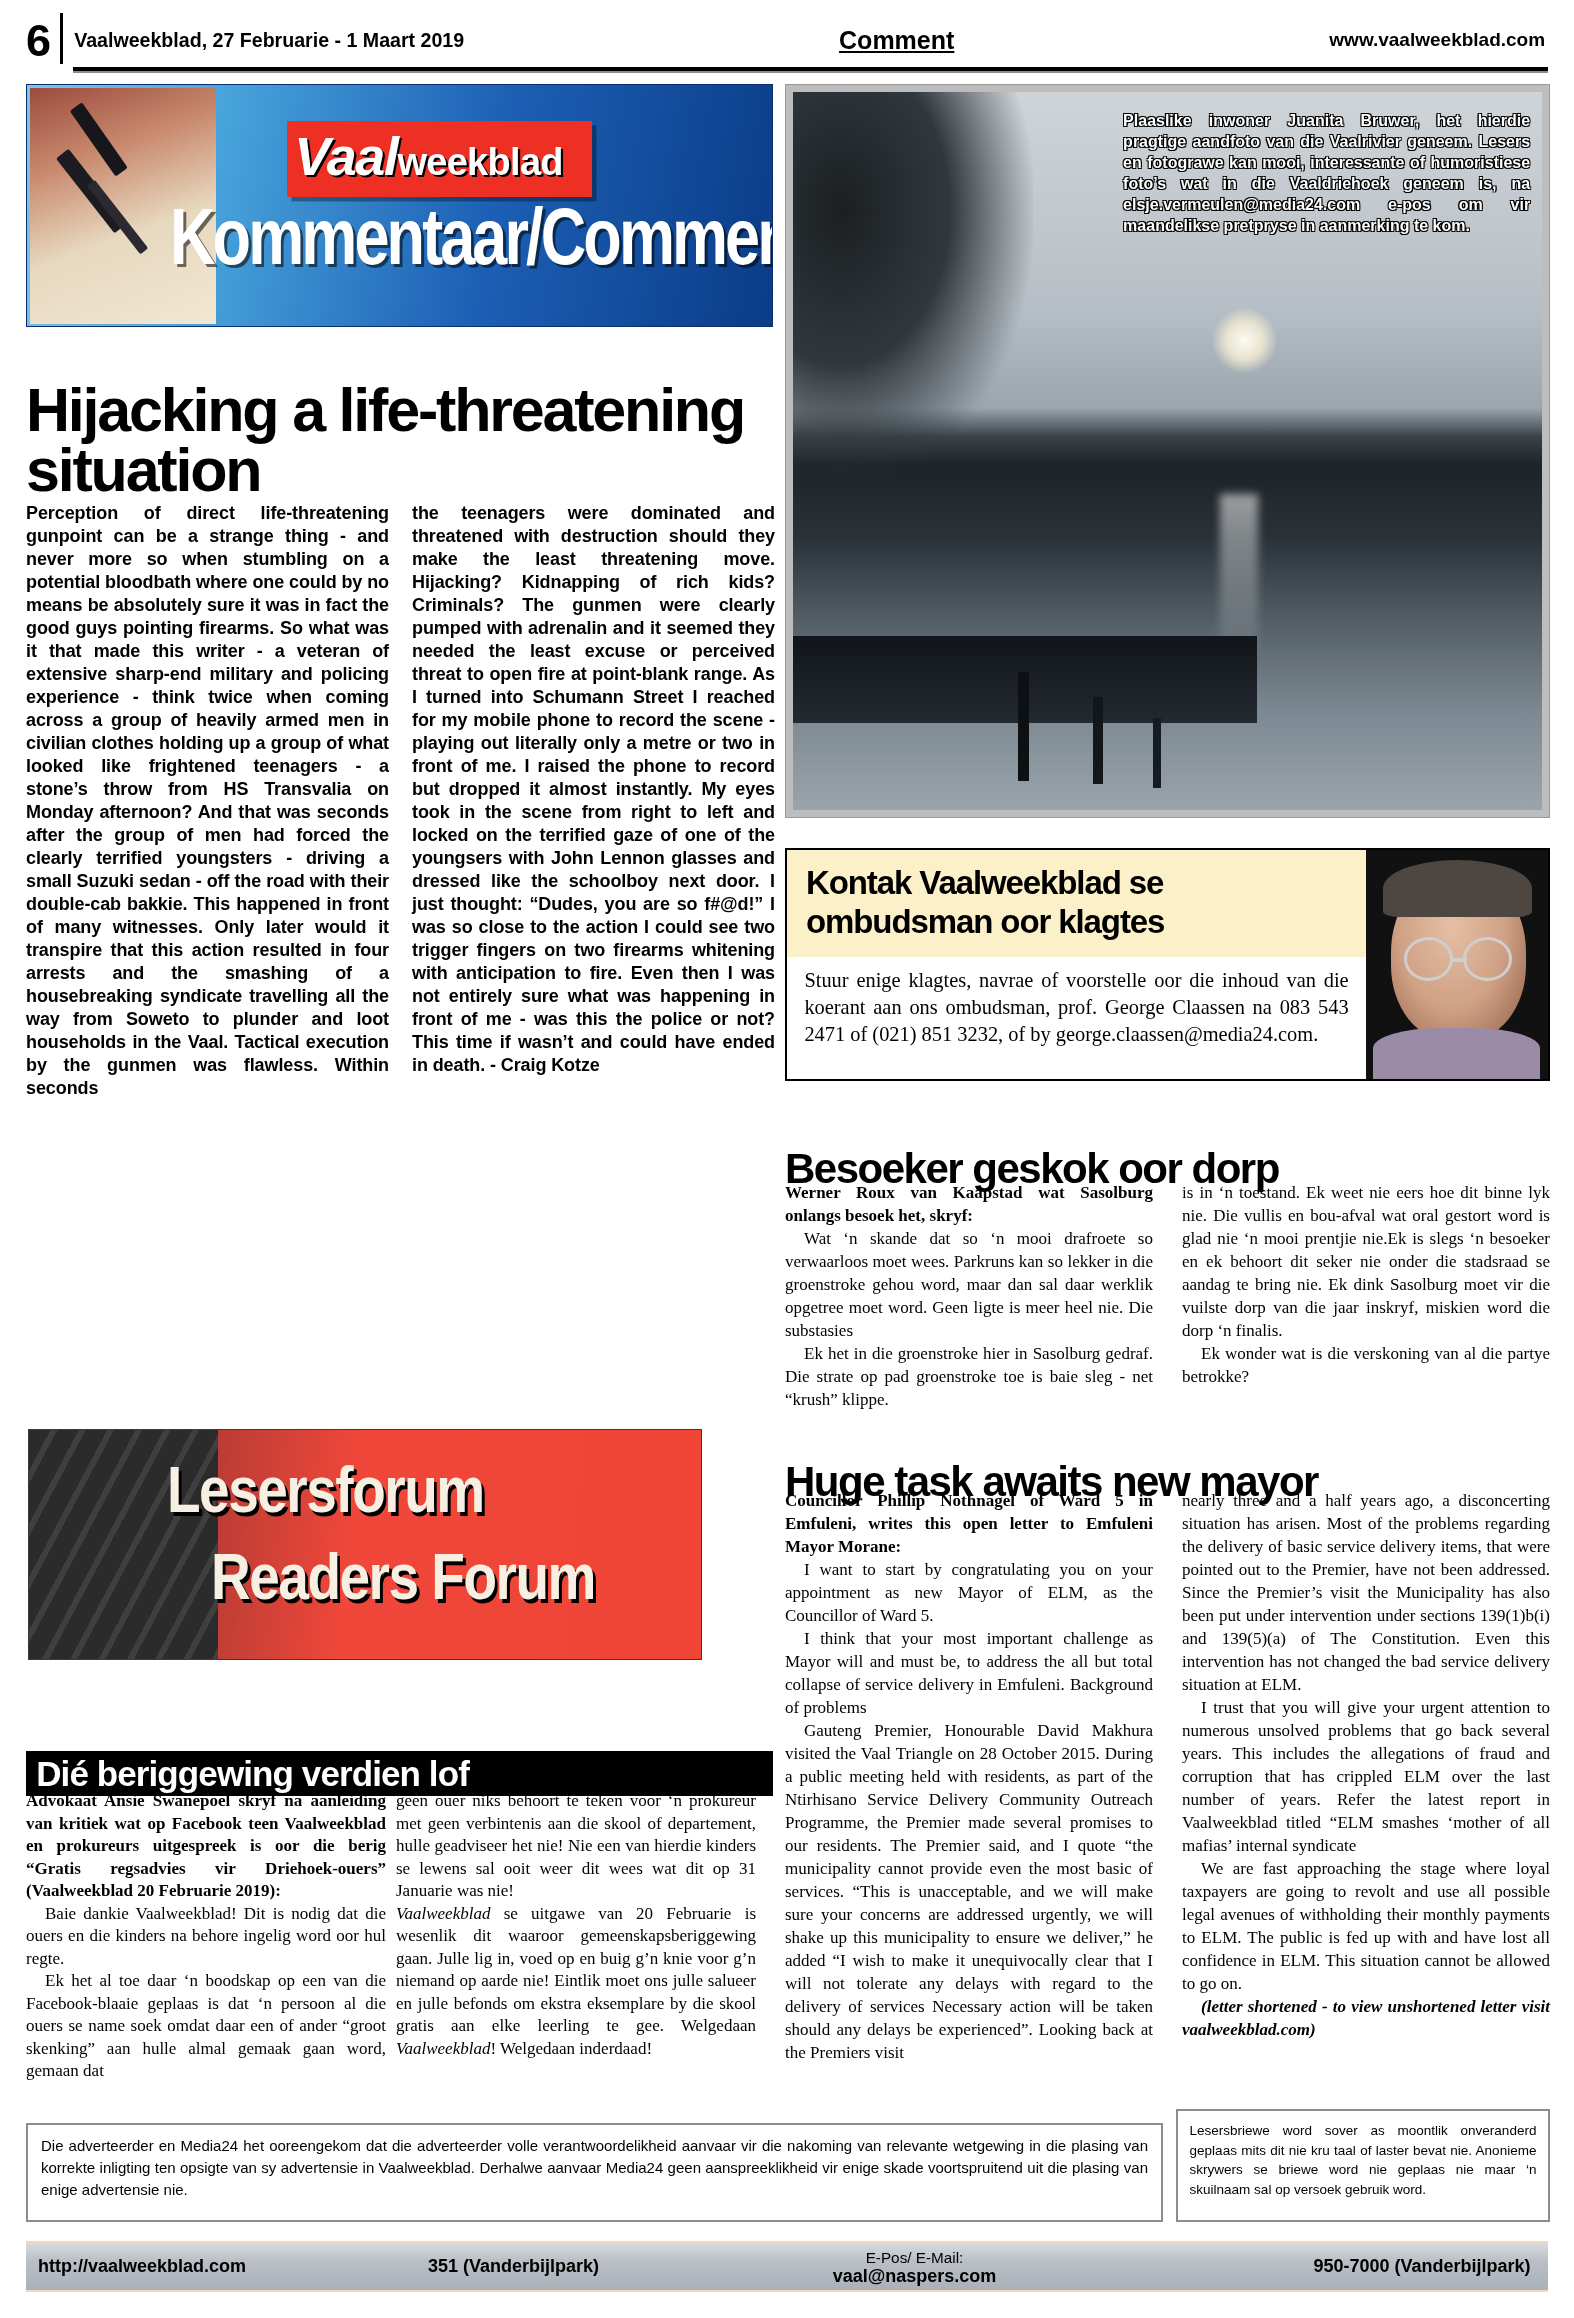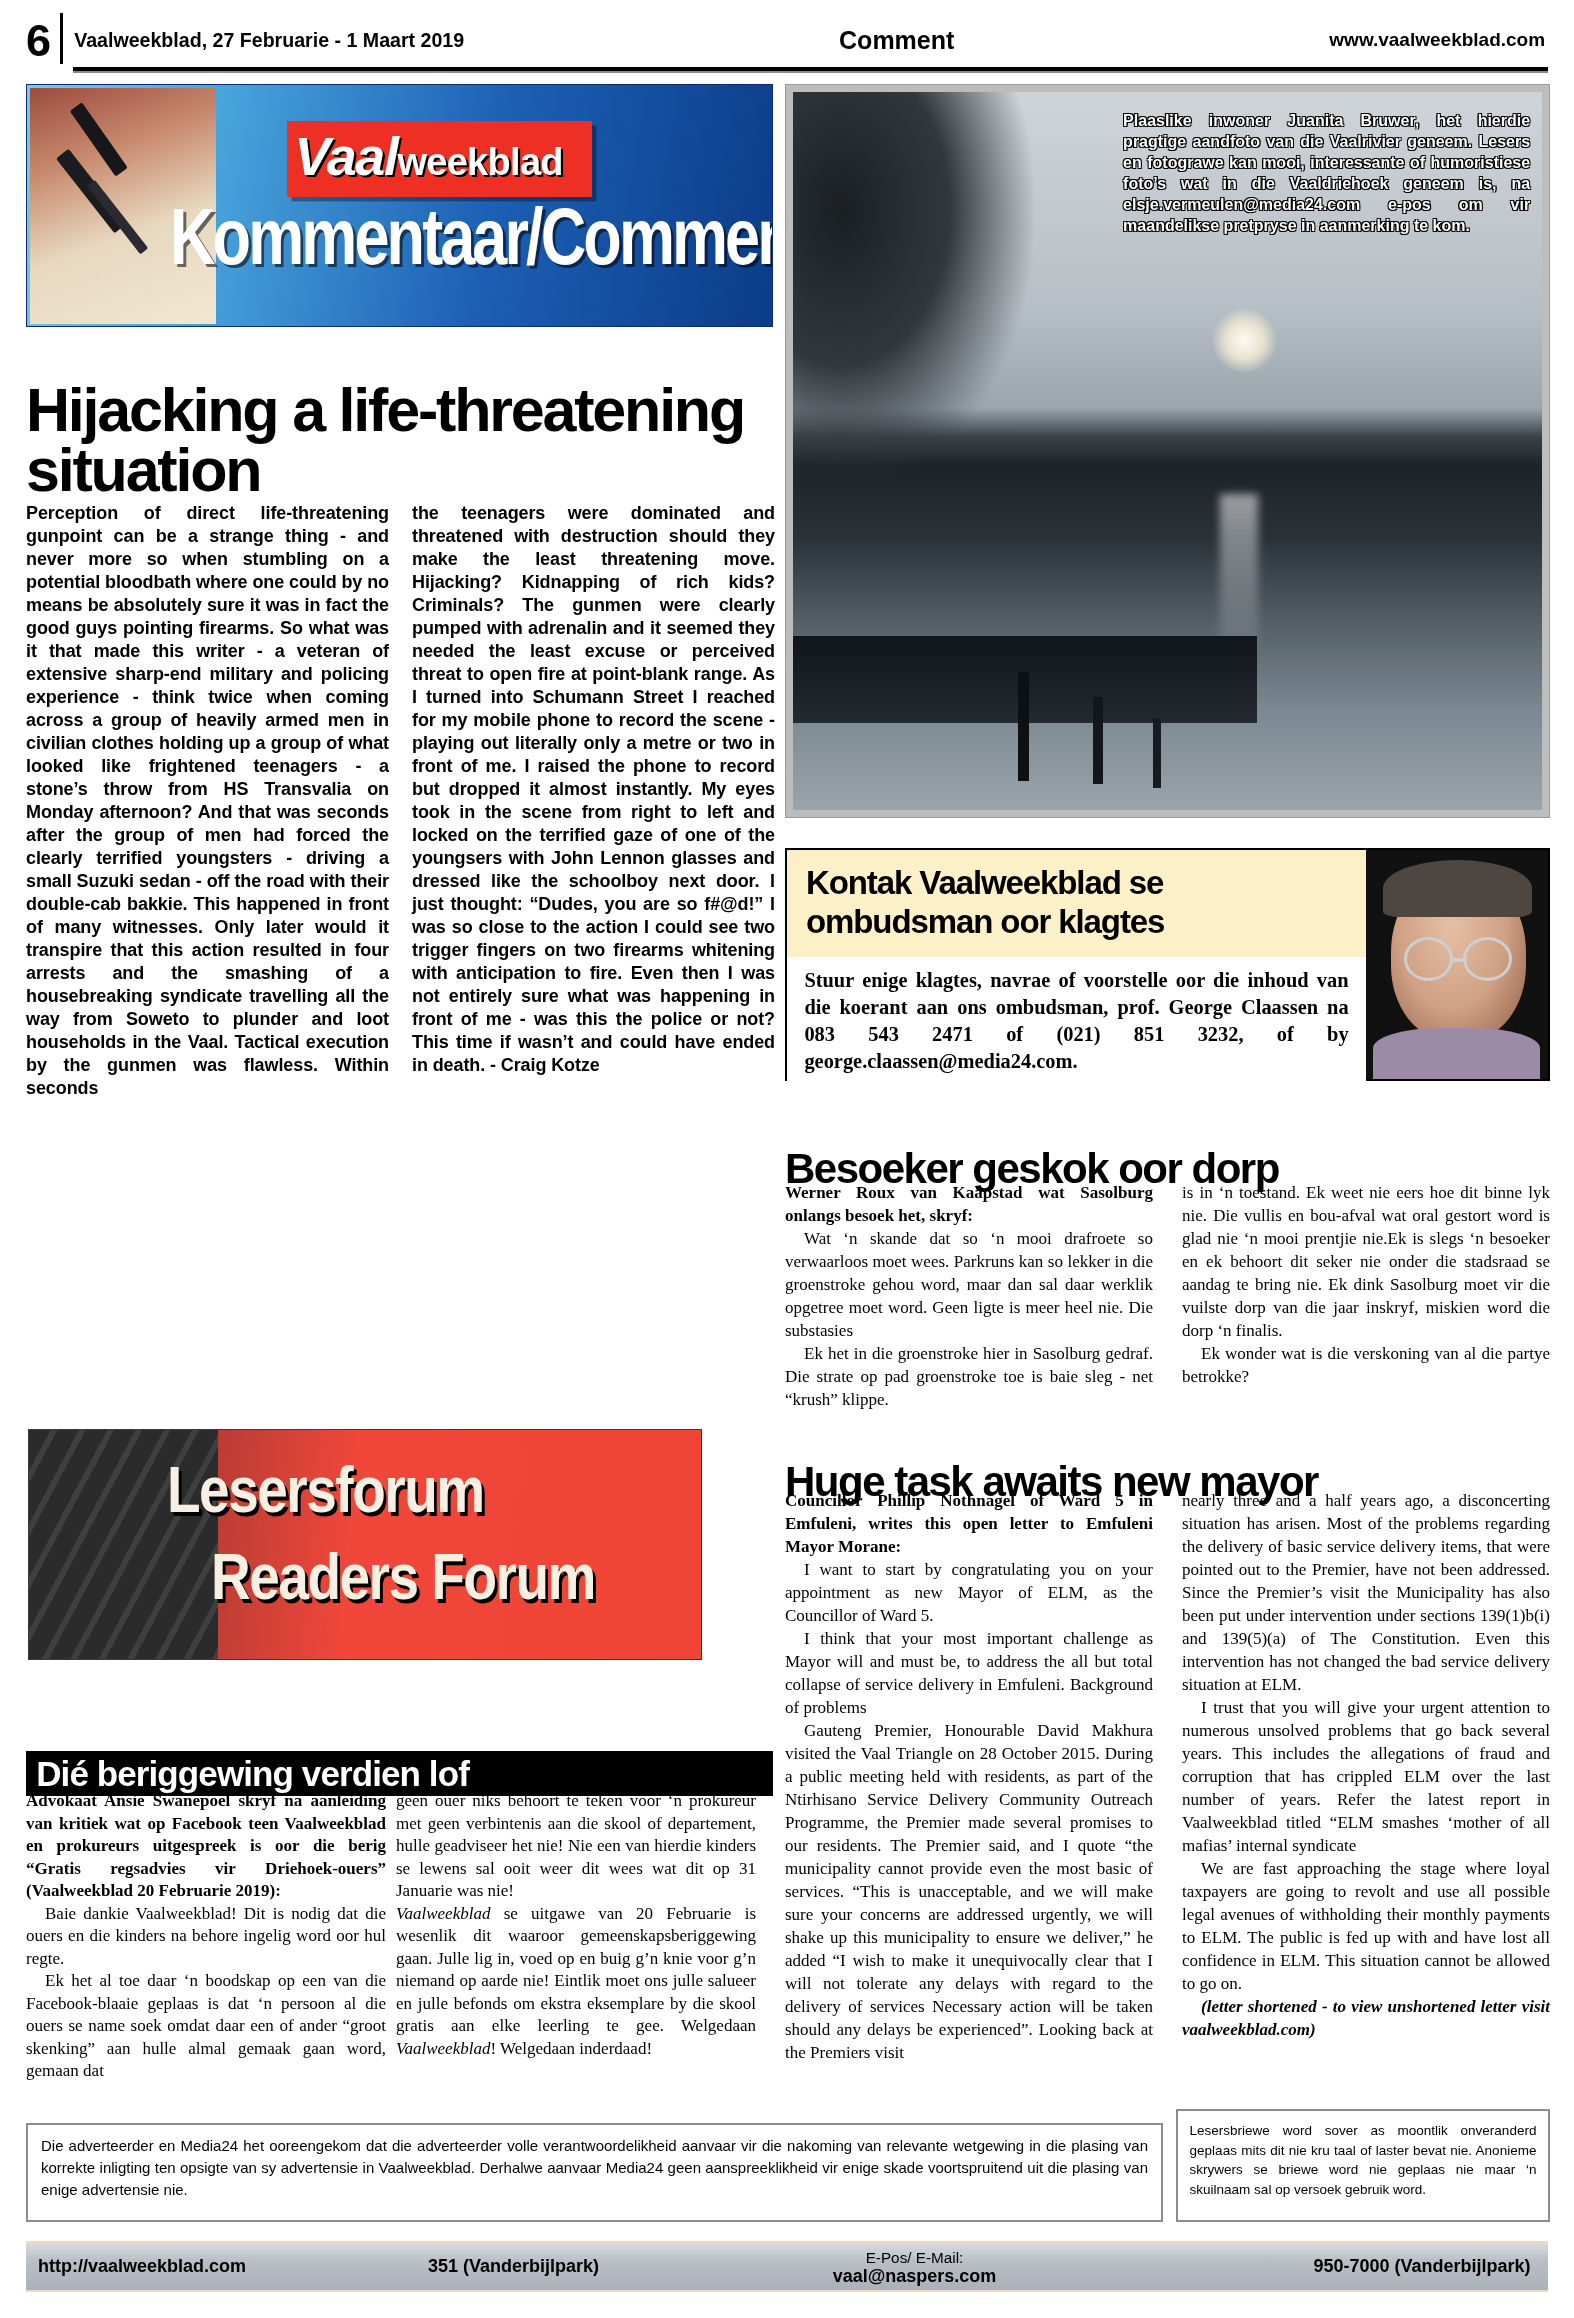--- a/index.html
+++ b/index.html
@@ -11,21 +11,21 @@
     color:#000;
     -webkit-font-smoothing:antialiased;
   }
   .page { position:relative; width:1574px; height:2319px; padding:0; }
 
   
   .folio { position:absolute; left:26px; top:11.6px; width:1522px; height:57px; display:flex; align-items:center; }
   .folio-num { font-family:"Liberation Sans", sans-serif; font-weight:bold; font-size:45px; line-height:45px; letter-spacing:-1.5px; padding-right:10.2px; }
   .folio-rule { width:2.9px; background:#000; align-self:stretch; margin:1.5px 0 4.4px 0; }
   .folio-date { font-weight:bold; font-size:19.6px; padding-left:11.6px; white-space:nowrap; }
-  .folio-center { flex:1; text-align:center; font-weight:bold; font-size:25px; letter-spacing:0px; }
+  .folio-center { flex:1; text-align:center; font-weight:bold; font-size:25px; letter-spacing:0px;text-decoration:underline; }
   .folio-url { font-weight:bold; font-size:19px; text-align:right; white-space:nowrap; padding-right:2.9px; }
   .folio-bar { position:absolute; left:73px; top:67px; width:1475px; height:3.6px; background:#000; }
   .folio-bar2 { position:absolute; left:73px; top:71px; width:1475px; height:2.2px; background:#8c8c8c; }
 
   
   .masthead {
     position:absolute; left:26px; top:84px; width:747px; height:243px;
     background:linear-gradient(100deg,#7fc6e8 0%, #4aa6dd 24%, #1c5fb4 62%, #0b3c87 100%);
     border:1.5px solid #0a2e6d; overflow:hidden;
   }
@@ -78,21 +78,21 @@
   .ph-caption { position:absolute; right:11.6px; top:17.4px; width:407px;
     color:#fff; font-weight:bold; font-size:16px; line-height:21px; text-align:justify;
     text-shadow:-1.1px -1.1px 0 #000,1.1px -1.1px 0 #000,-1.1px 1.1px 0 #000,1.1px 1.1px 0 #000; }
 
   
   .omb { position:absolute; left:785px; top:848px; width:765px; height:233px;
     border:2.2px solid #000; display:flex; }
   .omb-left { flex:1; background:#fbf0c8; display:flex; flex-direction:column; }
   .omb-title { padding:13px 19px 8.7px 19px; font-weight:bold; font-size:33px; line-height:39px; letter-spacing:-1.1px; }
   .omb-body { background:#fff; margin:7.3px 0 0 0; padding:10.2px 17.4px 7.3px 17.4px; flex:1;
-    font-family:"Liberation Serif", serif; font-weight:bold; font-size:20.4px; line-height:27px; text-align:justify; }
+    font-family:"Liberation Serif", serif; font-weight:normal; font-size:20.4px; line-height:27px; text-align:justify; }
   .omb-photo { width:182px; background:#111; position:relative; overflow:hidden; }
   .omb-face { position:absolute; left:25px; top:20.4px; width:135px; height:171px; border-radius:48% 48% 44% 44%;
     background:radial-gradient(ellipse at 45% 32%, #e5c0a5 0%, #cfa084 52%, #9e6e55 88%); }
   .omb-hair { position:absolute; left:17.4px; top:10.2px; width:149px; height:57px; border-radius:50% 50% 10% 10%;
     background:#4e4640; }
   .omb-g1 { position:absolute; left:38px; top:87px; width:49px; height:44px; border:3.6px solid #cfcfcf; border-radius:50%; }
   .omb-g2 { position:absolute; left:97px; top:87px; width:49px; height:44px; border:3.6px solid #cfcfcf; border-radius:50%; }
   .omb-gb { position:absolute; left:86px; top:108px; width:14.5px; height:3.6px; background:#cfcfcf; }
   .omb-shirt { position:absolute; left:7.3px; bottom:0; width:167px; height:51px; background:#9b8ba6; border-radius:40% 40% 0 0; }
 

